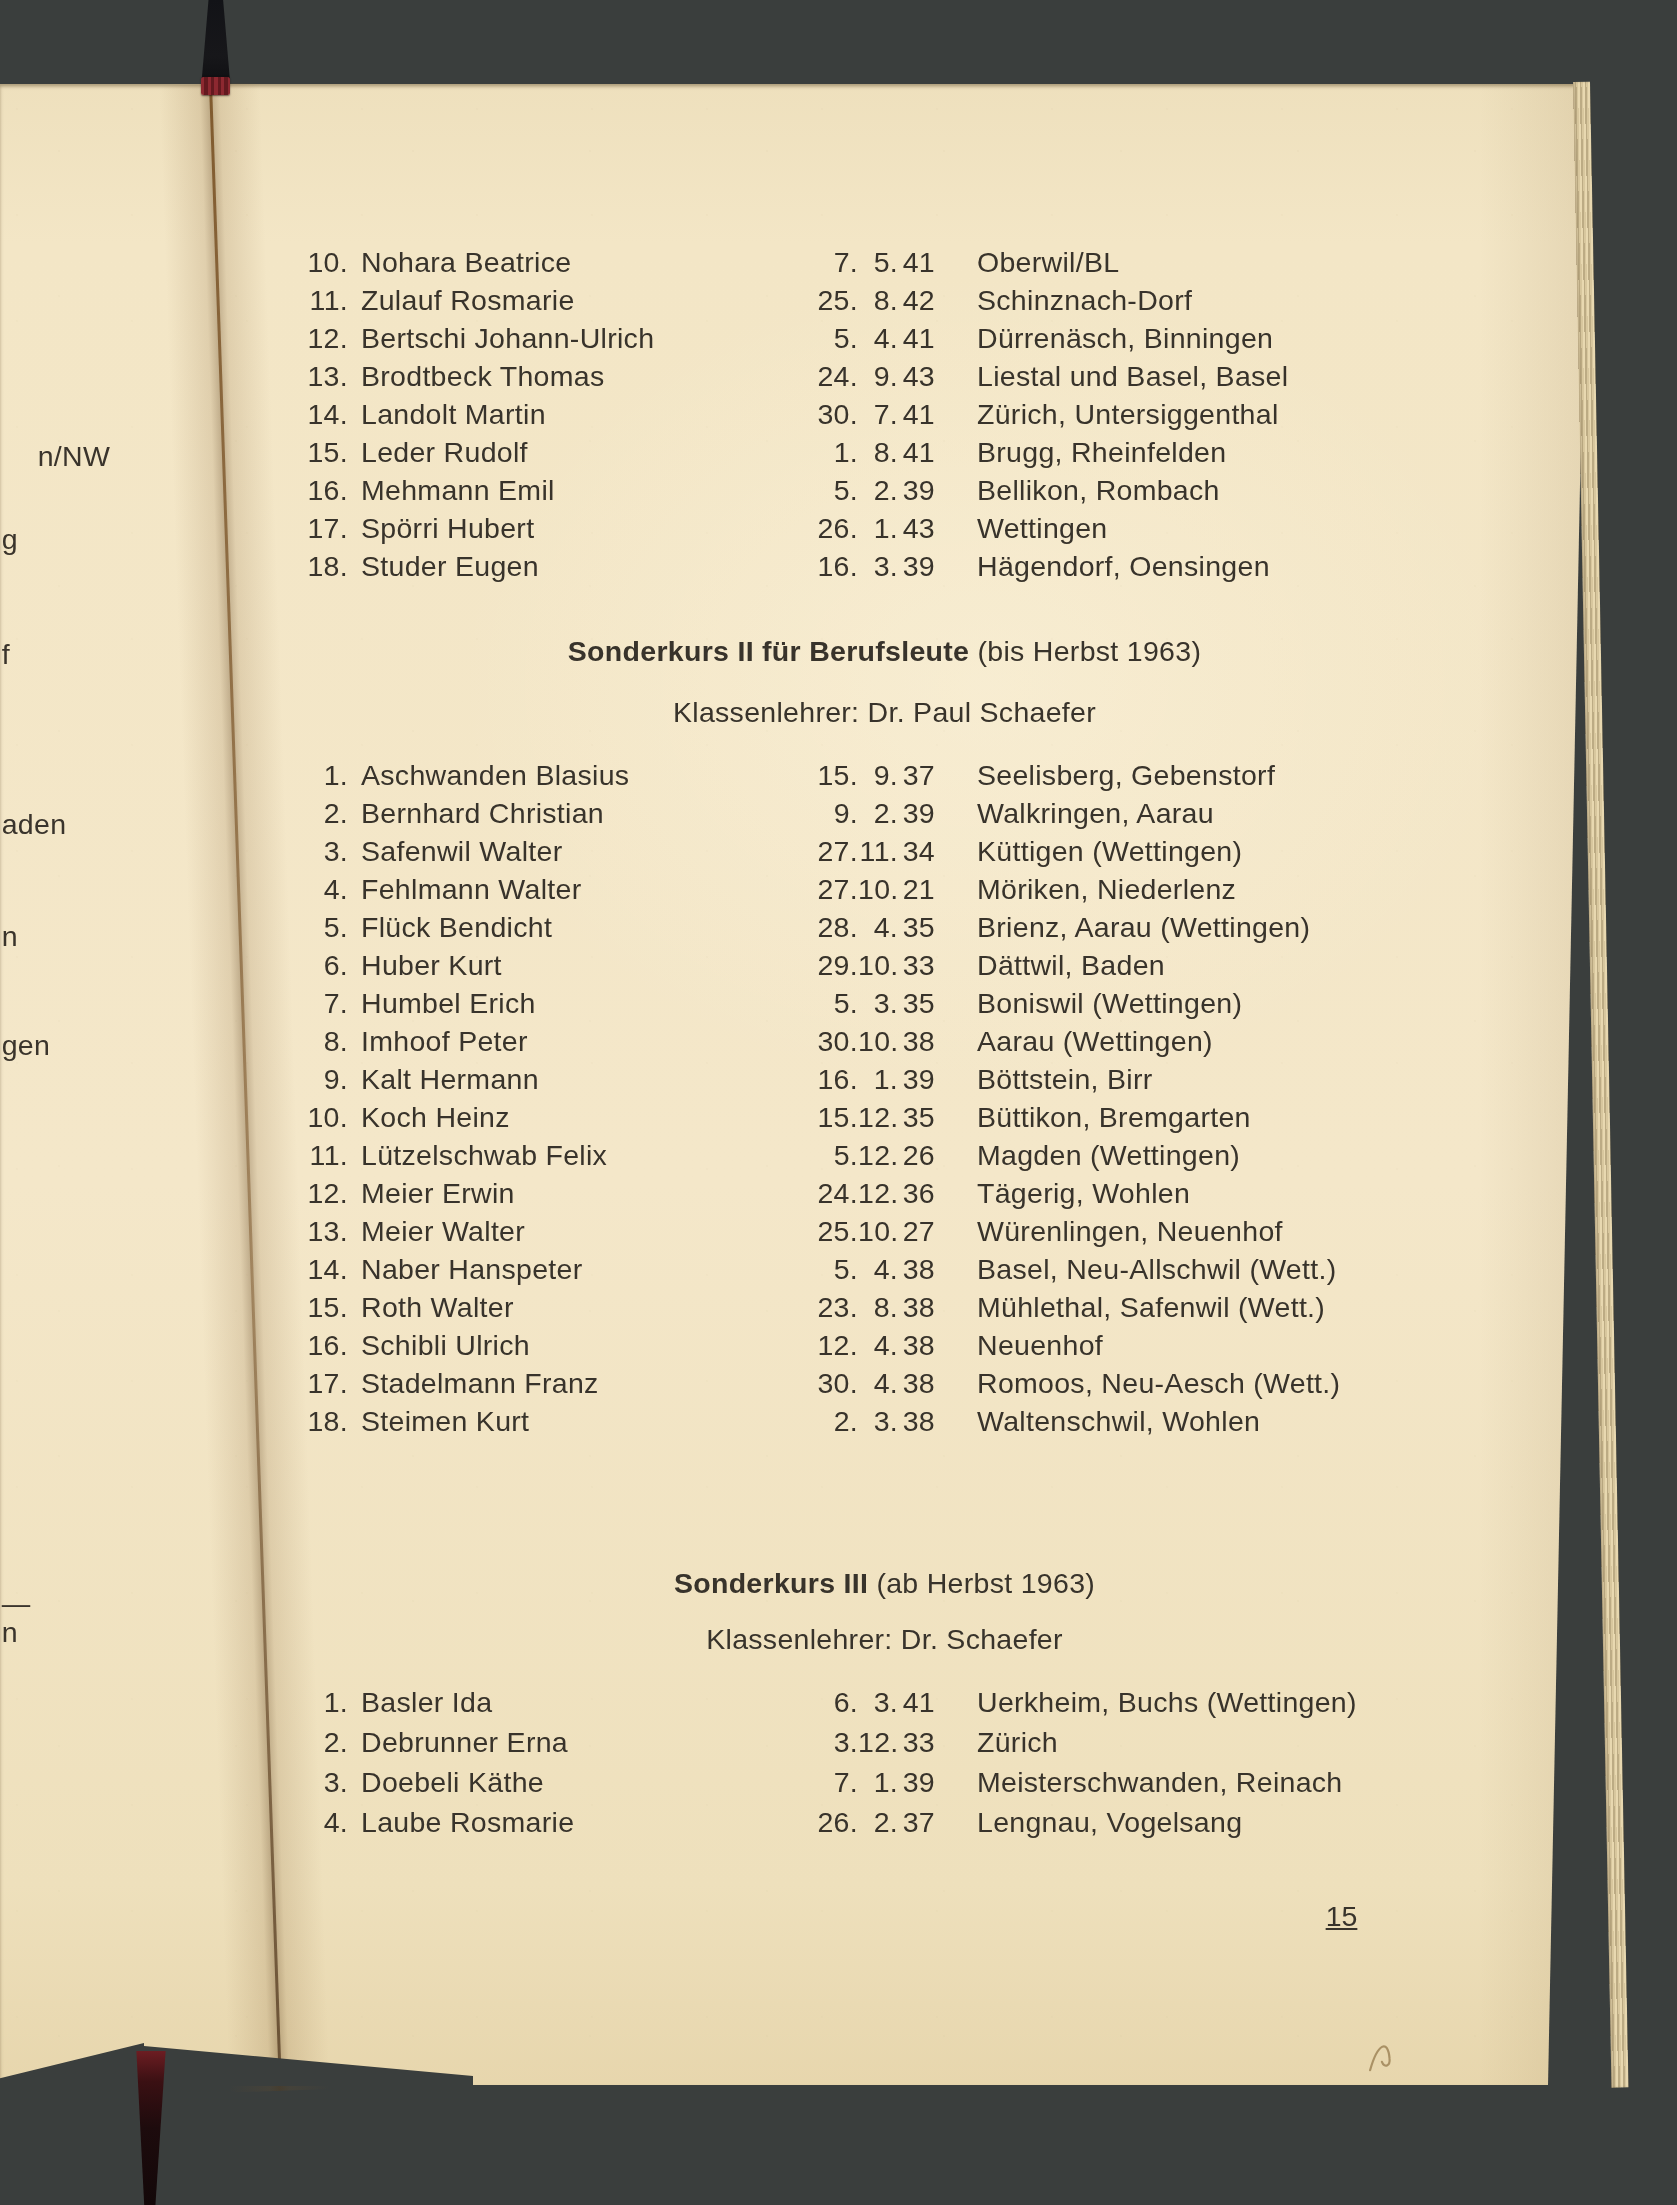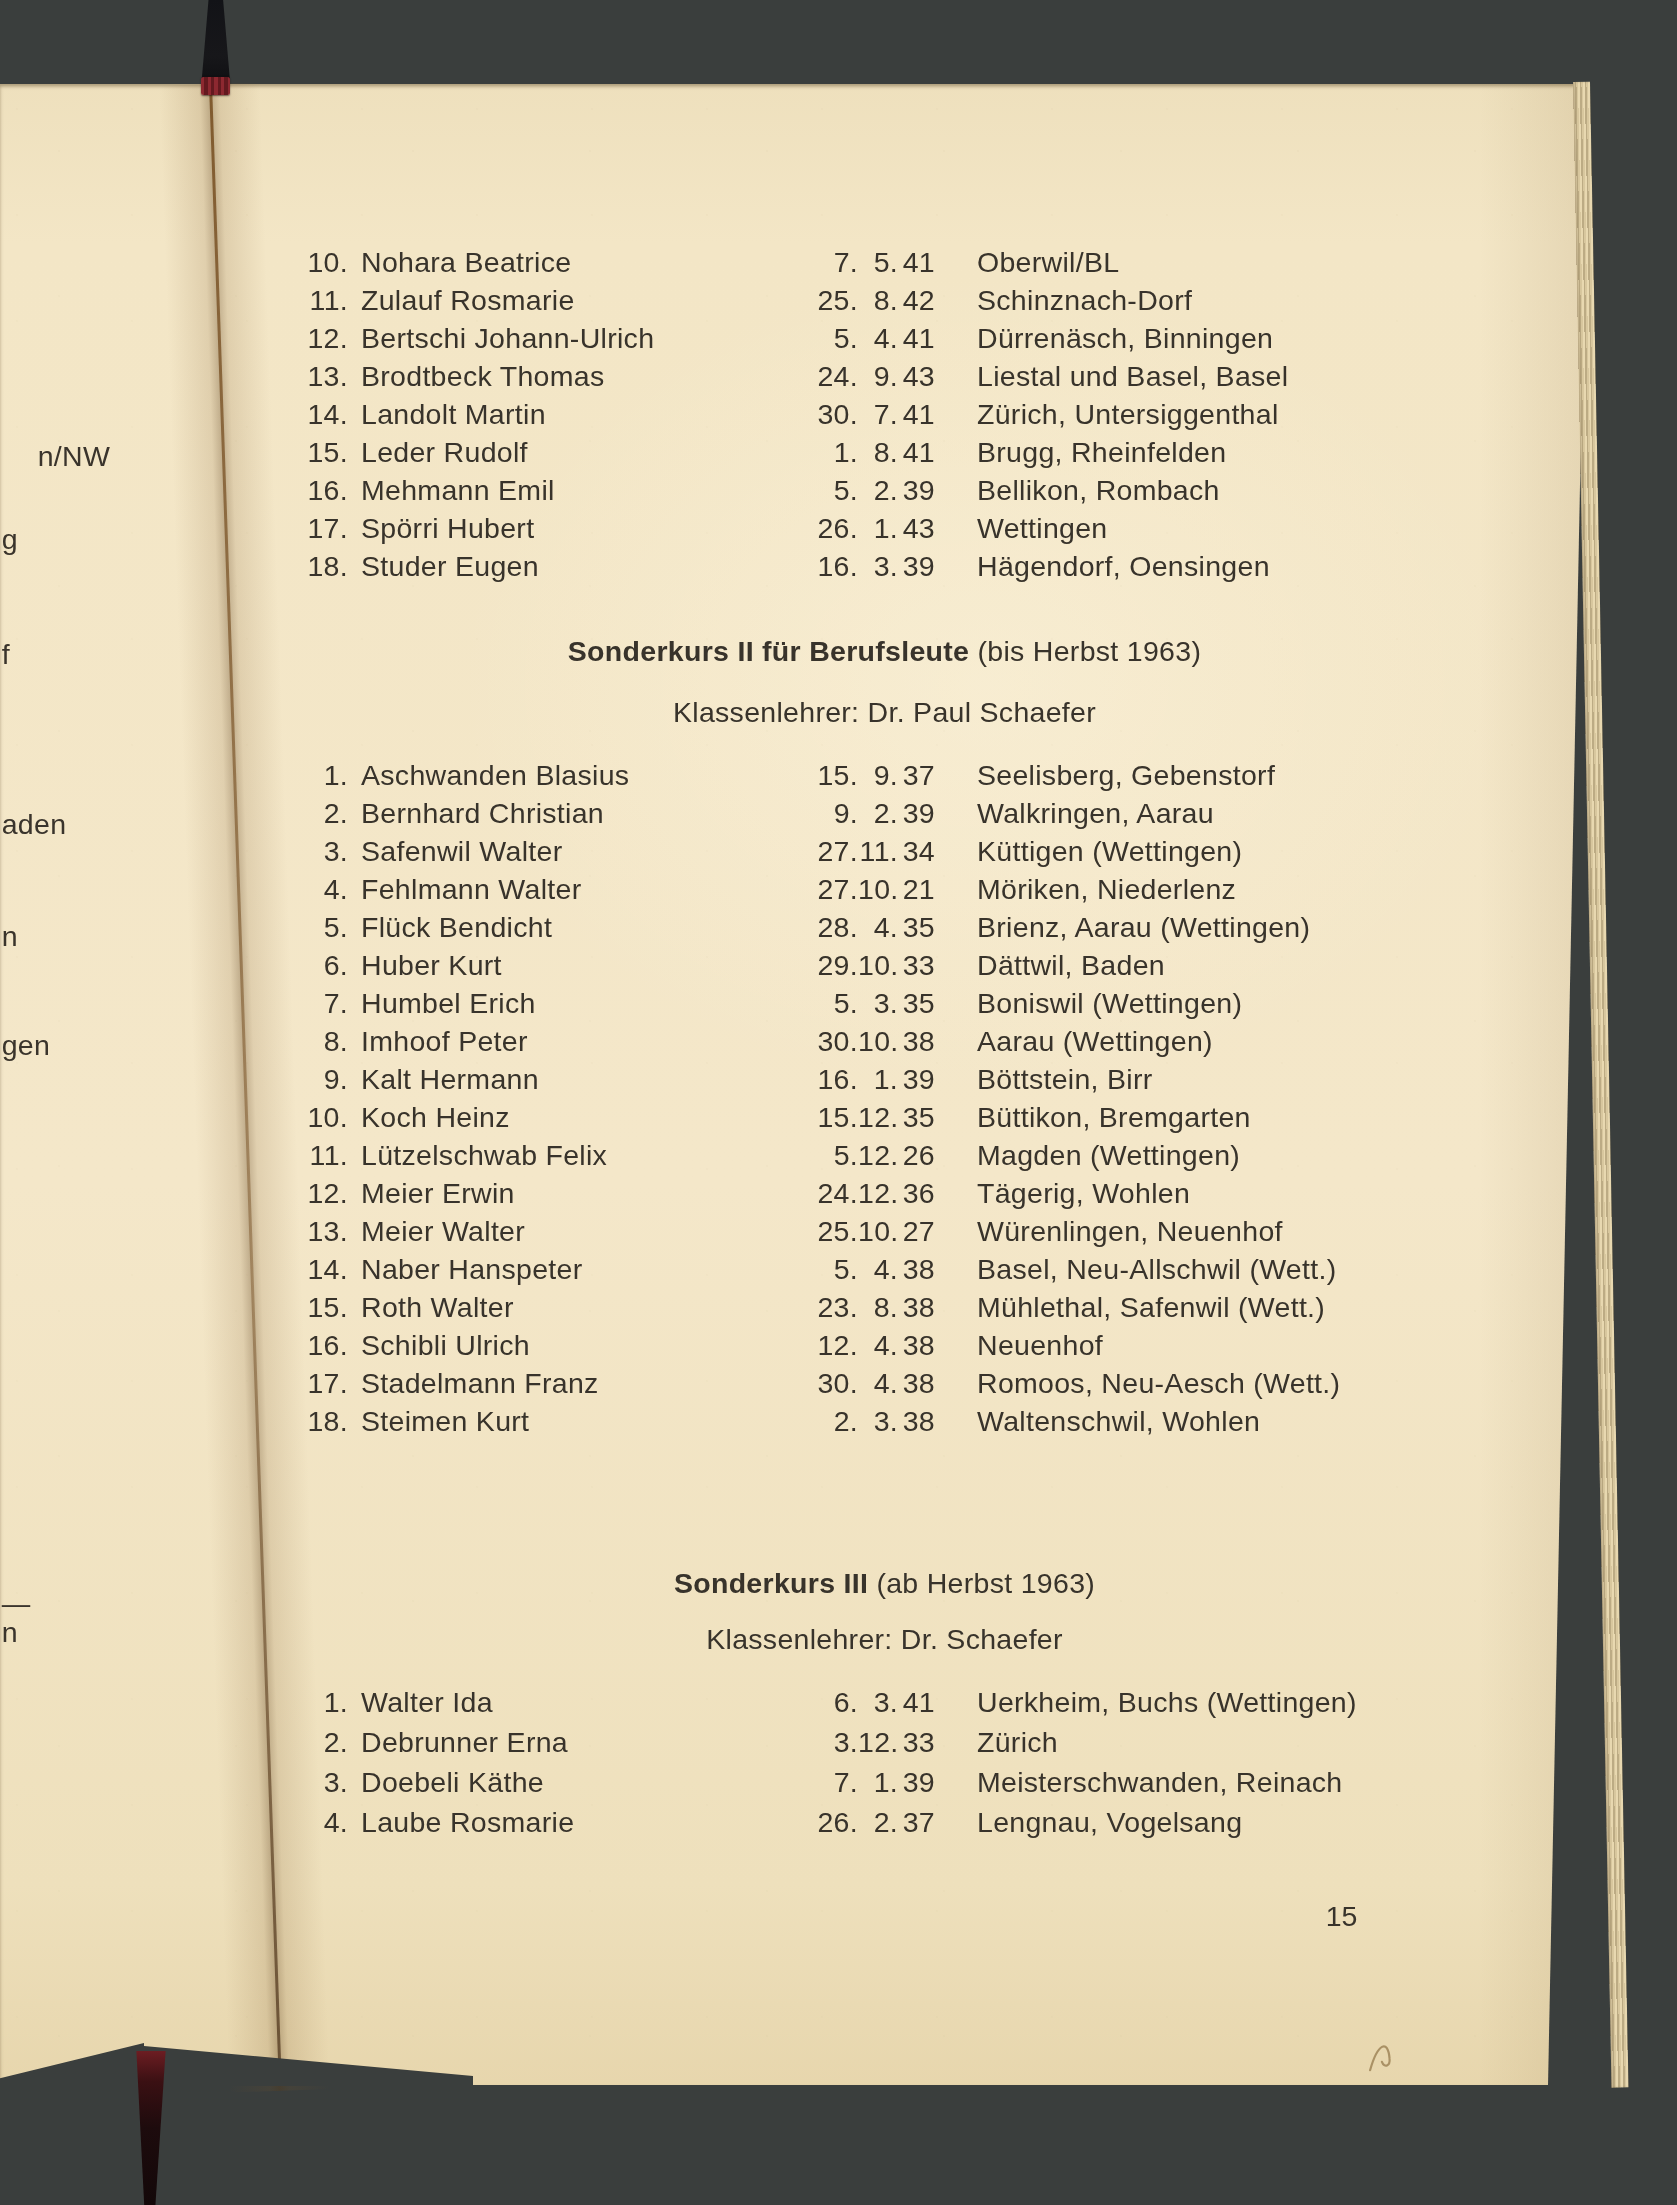--- a/index.html
+++ b/index.html
@@ -65,21 +65,21 @@
   .heading{position:absolute;left:306px;width:1157px;height:37px;line-height:37px;
     text-align:center;font-size:28.5px;letter-spacing:0.3px;}
   .heading b{font-weight:700;}
   .teacher{position:absolute;left:306px;width:1157px;height:37px;line-height:37px;
     text-align:center;font-size:28.5px;letter-spacing:0.3px;}
 
   .frag{position:absolute;left:1.7px;font-size:28.5px;line-height:34px;white-space:nowrap;
     color:#3a342c;letter-spacing:0.3px;}
 
   .page-number{position:absolute;left:1291px;top:1898px;width:101px;height:37px;
-    line-height:37px;text-align:center;font-size:28.5px;}
+    line-height:37px;text-align:center;font-size:28.5px;text-decoration:underline;}
 
   .pen-mark{position:absolute;left:1365px;top:2033px;width:44px;height:44px;}
 </style>
 </head>
 <body>
 
 <div class="scene">
 
   <div class="paper"></div>
   <div class="gutter-band"></div>
@@ -275,21 +275,21 @@
       </div>
     </div>
 
   <div class="heading" style="top:1565px">
     <b>Sonderkurs III</b><span> (ab Herbst 1963)</span>
   </div>
   <div class="teacher" style="top:1621px">Klassenlehrer: Dr. Schaefer</div>
   <div class="list list3" id="list2" style="top:1682px">
       <div class="row">
         <span class="no">1.</span>
-        <span class="nm">Walter Ida</span>
+        <span class="nm">Basler Ida</span>
         <span class="dt"><i class="dd">6.</i><i class="mm">3.</i><i class="yy">41</i></span>
         <span class="pl">Uerkheim, Buchs (Wettingen)</span>
       </div>
       <div class="row">
         <span class="no">2.</span>
         <span class="nm">Debrunner Erna</span>
         <span class="dt"><i class="dd">3.</i><i class="mm">12.</i><i class="yy">33</i></span>
         <span class="pl">Zürich</span>
       </div>
       <div class="row">

